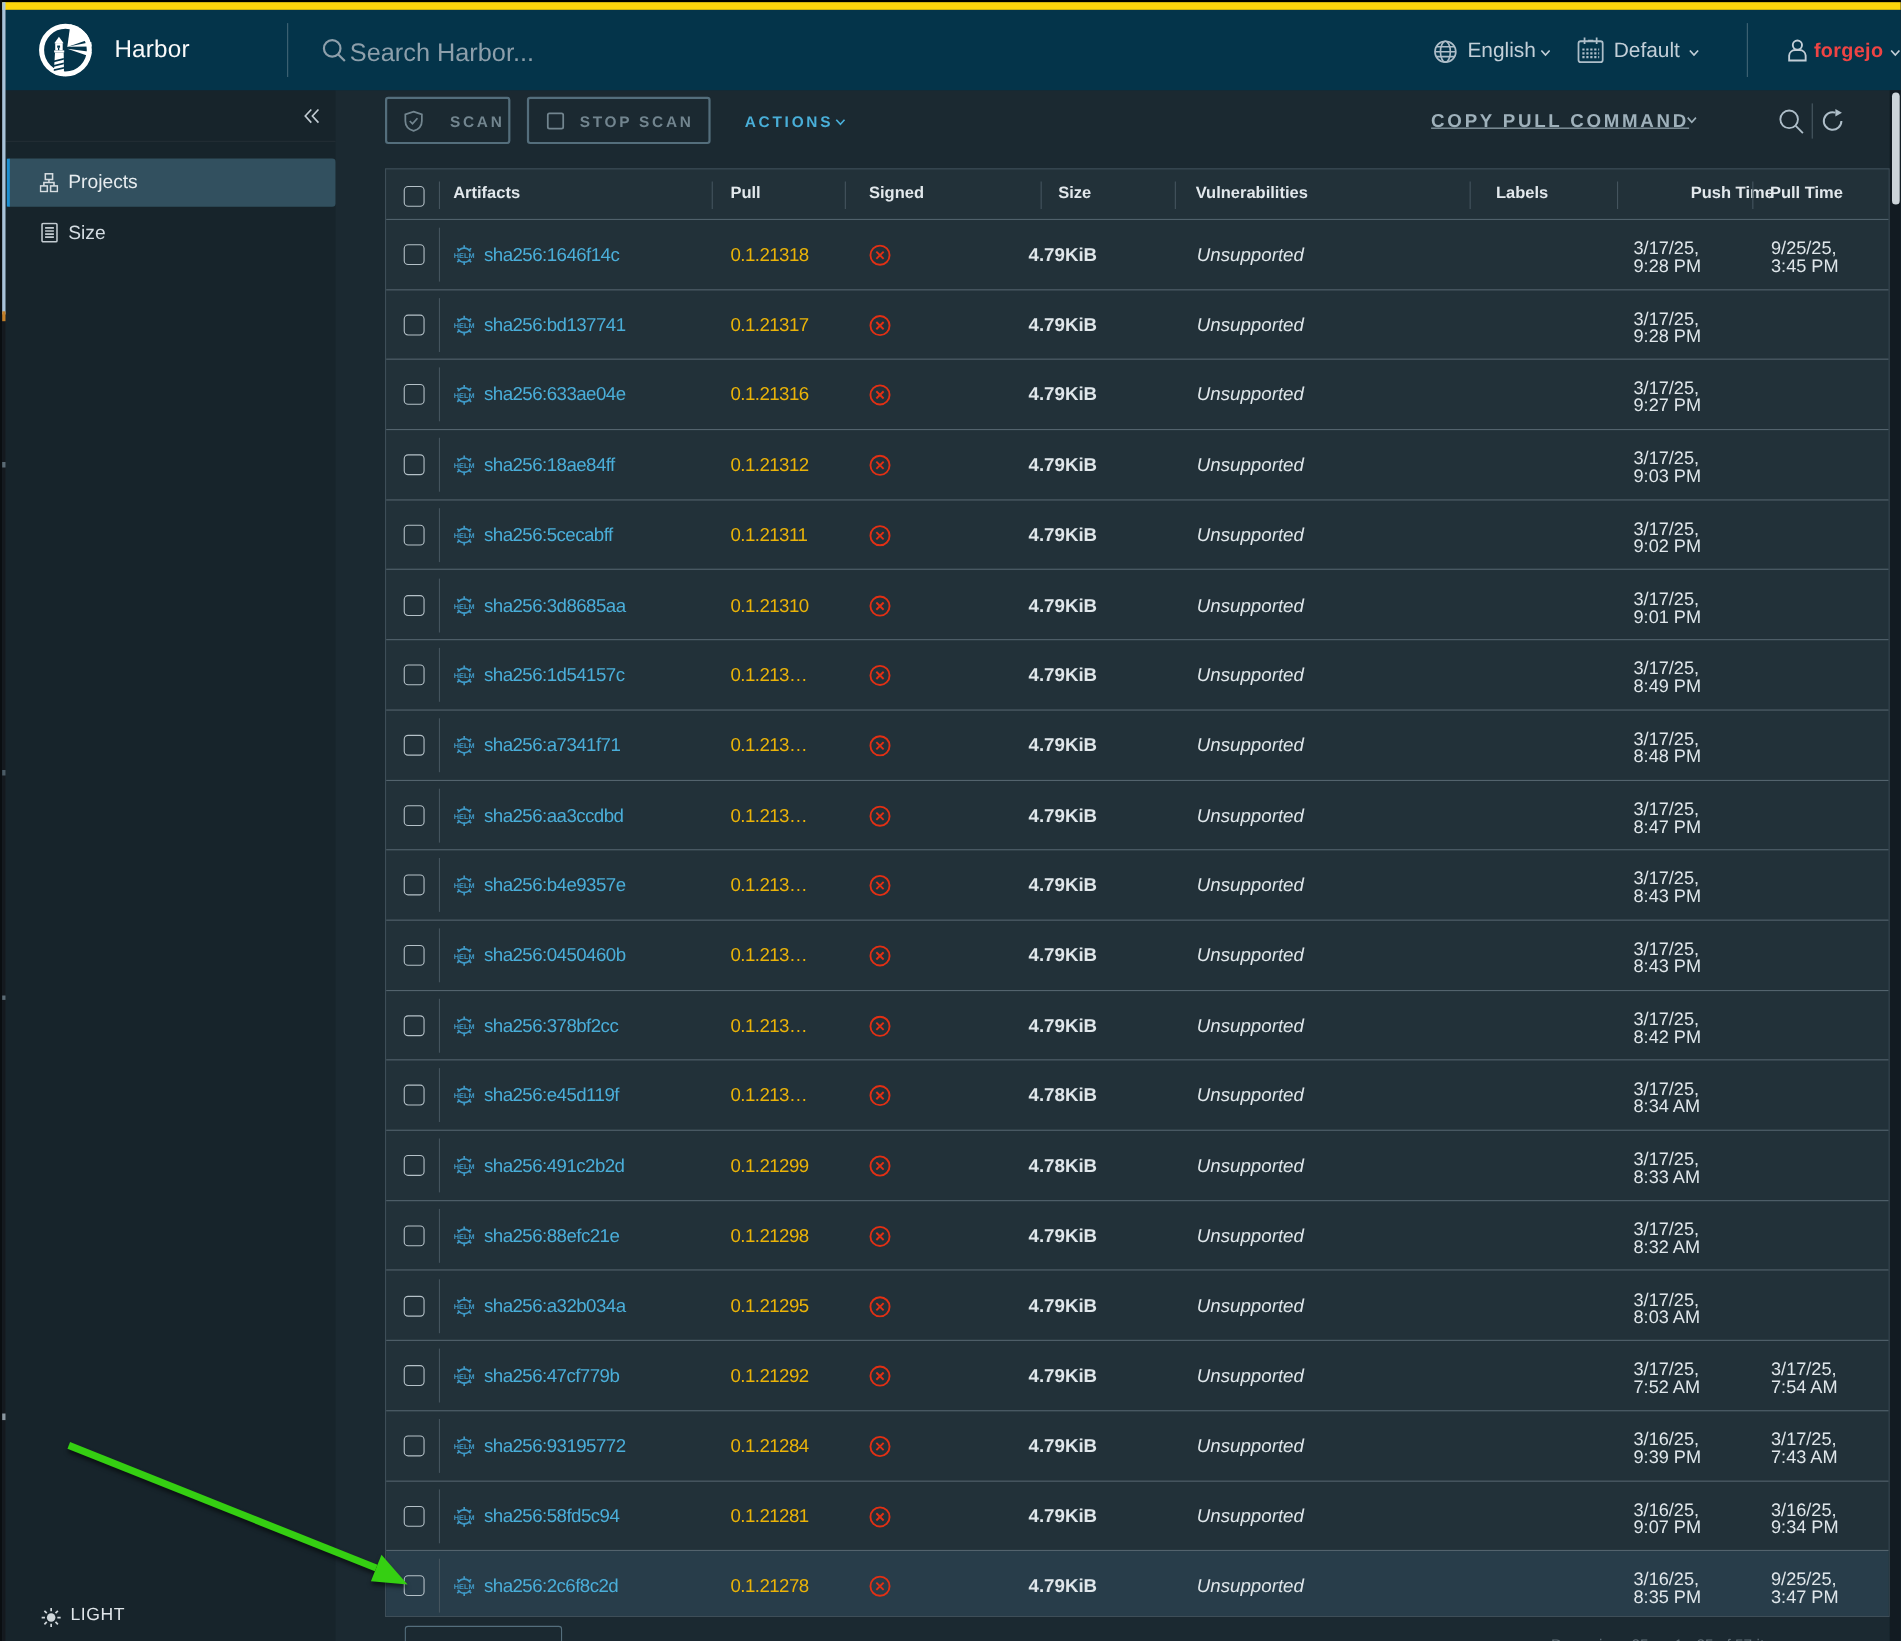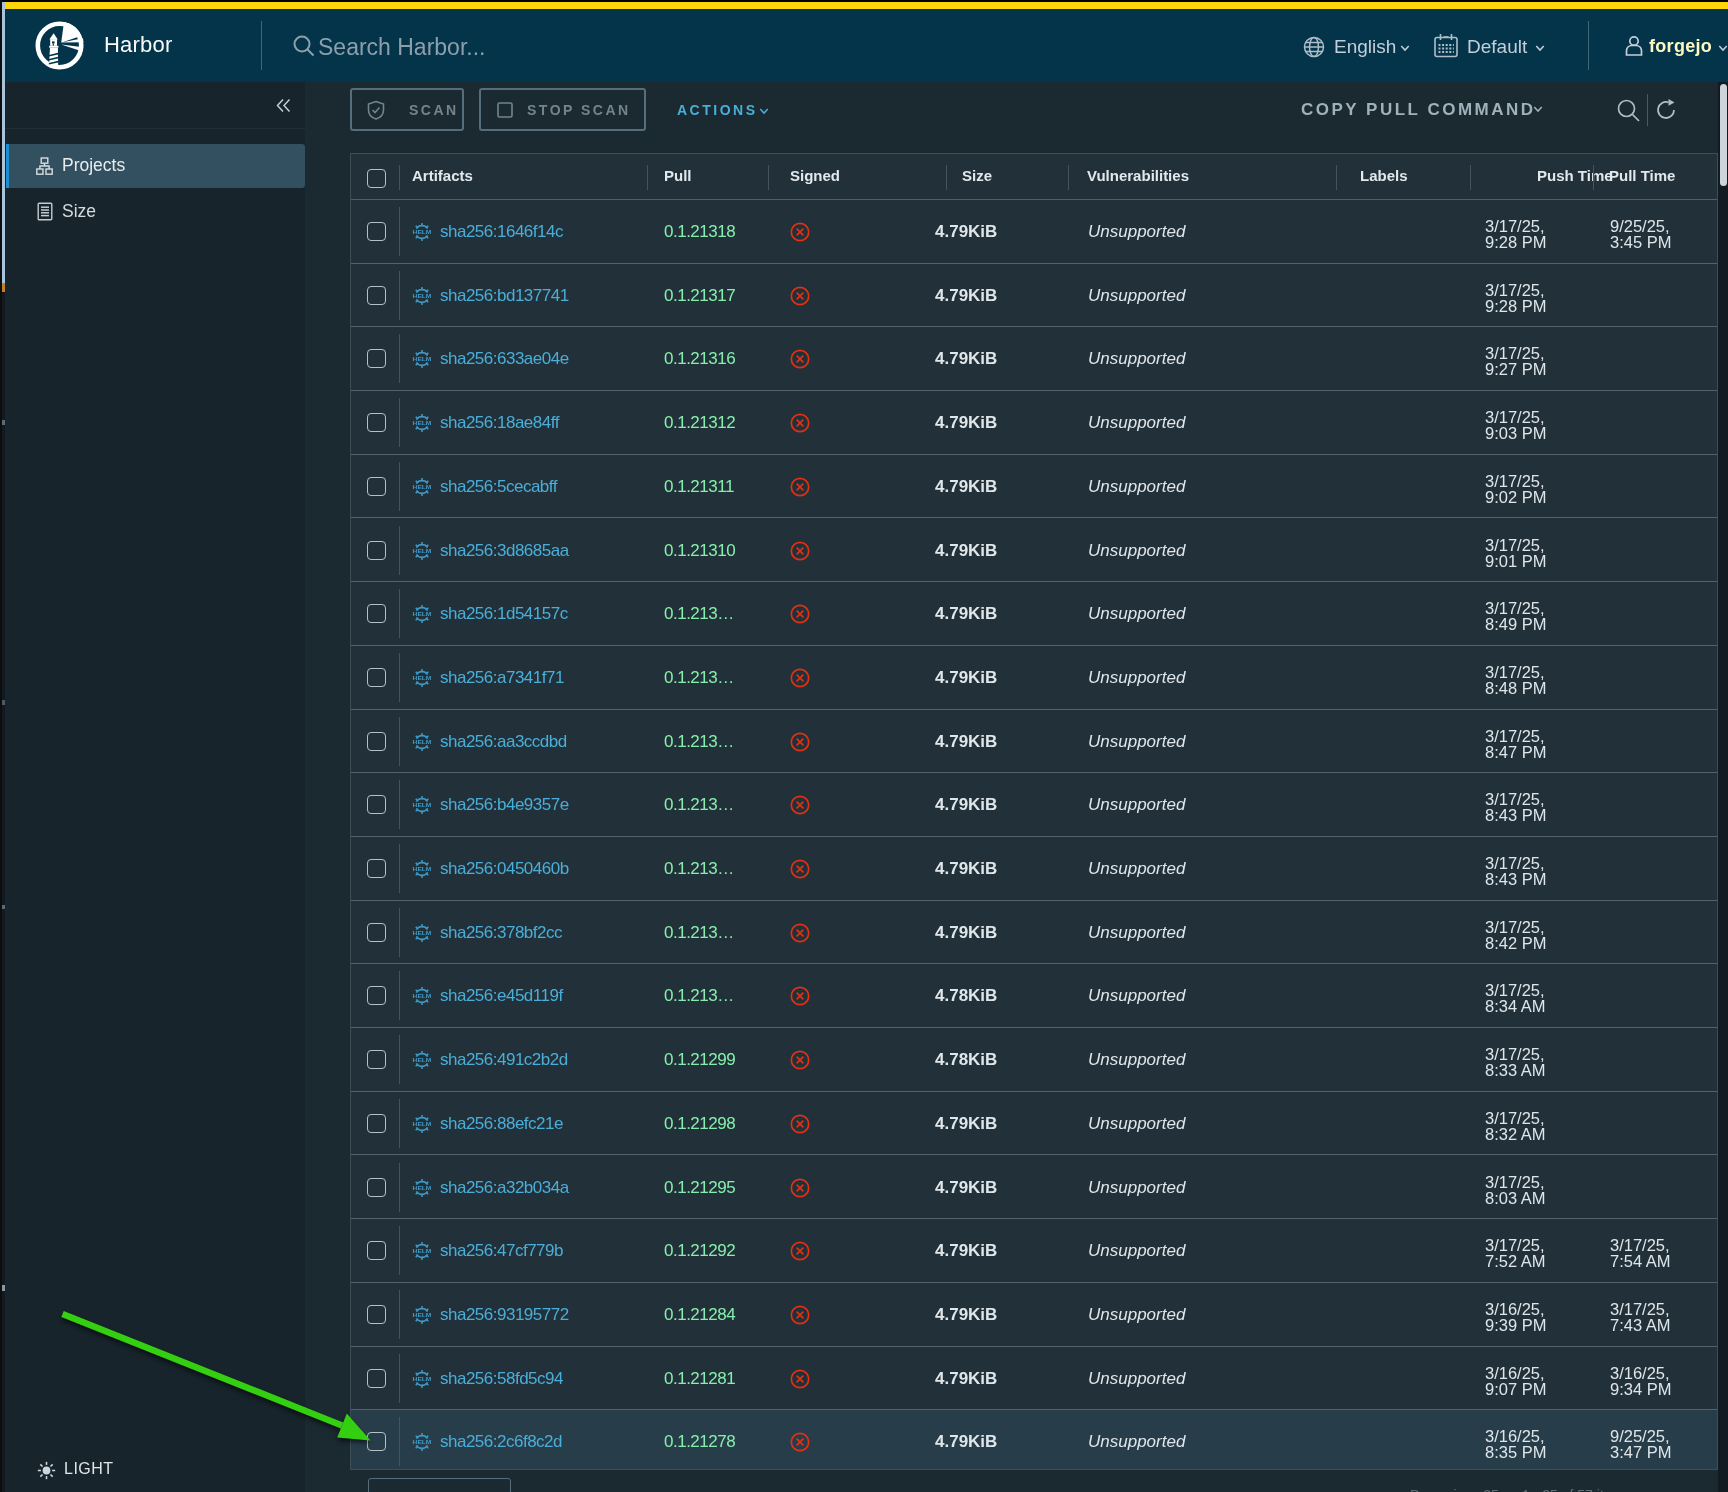--- a/index.html
+++ b/index.html
@@ -18,57 +18,57 @@
 
 
 #logo { left:35px; top:21px; }
 #brand { left:104px; top:32px; font-size:22px; color:#fafafa; letter-spacing:0.2px; }
 #hdiv { left:261px; top:21px; width:1px; height:49px; background:rgba(250,250,250,0.25); }
 #searchicon { left:292px; top:34px; }
 #searchtxt { left:318px; top:34px; font-size:23px; color:#8d9fab; }
 .htxt { font-size:19px; color:#c3cfd8; }
 #english { left:1334px; top:36px; }
 #default { left:1467px; top:36px; }
-#forgejo { left:1649px; top:36px; color:#fef9c3; font-weight:bold; font-size:18px; letter-spacing:0.3px; }
+#forgejo { left:1649px; top:36px; color:#ef4444; font-weight:bold; font-size:18px; letter-spacing:0.3px; }
 #hdiv2 { left:1588px; top:21px; width:1px; height:49px; background:rgba(250,250,250,0.25); }
 .hicon { position:absolute; }
 .chev { position:absolute; width:10px; height:10px; }
 
 
 #sidebar { left:5px; top:82px; width:300px; height:1410px; background:#17242b; }
 #projItem { left:6px; top:144px; width:299px; height:44px; background:#32505f; border-left:3px solid #1c8fd1; border-radius:0 3px 3px 0; }
 .navicon { position:absolute; }
 #projTxt { left:62px; top:155px; font-size:17.5px; color:#e7ecef; }
 #logsTxt { left:62px; top:201px; font-size:17.5px; color:#d3dbe1; }
 #lightRow { left:33px; top:1458px; color:#dfe5e9; font-size:16px; letter-spacing:0.5px; }
 
 
 #content { left:305px; top:82px; width:1413px; height:1410px; background:#1b2931; }
 
 
 .btn { position:absolute; top:88px; height:43px; border:2px solid #546e7c; border-radius:3px; color:#72858f; font-size:14px; font-weight:bold; letter-spacing:2.5px; display:flex; align-items:center; }
 #btnScan { left:350px; width:114px; }
 #btnStop { left:479px; width:167px; }
 #actions { left:677px; top:102px; color:#49afd9; font-size:14px; font-weight:bold; letter-spacing:2.5px; }
-#copypull { left:1301px; top:100px; color:#9fb1bb; font-size:17px; font-weight:bold; letter-spacing:2.5px; }
+#copypull { left:1301px; top:100px; color:#9fb1bb; font-size:17px; font-weight:bold; letter-spacing:2.5px;text-decoration:underline; }
 #tooldiv { left:1647px; top:94px; width:1px; height:32px; background:#4a5a64; }
 
 
 #table { left:350px; top:153px; width:1368px; height:1317px; background:#223139; border:1px solid #3e4e58; overflow:hidden; }
 #thead { position:absolute; left:0; top:0; width:100%; height:46px; border-bottom:1px solid #50616b; }
 .th { position:absolute; top:13px; font-size:15px; font-weight:bold; color:#e2e8ec; }
 .hdiv { position:absolute; top:11px; height:25px; width:1px; background:#44545e; }
 .row { position:absolute; left:0; width:1366px; height:63.7px; border-bottom:1px solid #53636d; }
 .row.hl { background:#283d4a; }
 .cb { position:absolute; left:16px; top:22px; width:19px; height:19px; border:1.5px solid #b5c1c8; border-radius:4px; }
 .coldiv { position:absolute; left:48px; top:7px; height:49px; width:1px; background:#44545e; }
 .helm { position:absolute; left:61px; top:22px; }
 .link { position:absolute; left:89px; top:22px; font-size:17px; color:#4aaed9; letter-spacing:-0.5px; }
 .t { position:absolute; color:#dfe6ea; font-size:17px; }
-.tag { left:313px; top:22px; color:#86efac; letter-spacing:-0.5px; }
+.tag { left:313px; top:22px; color:#eab308; letter-spacing:-0.5px; }
 .signed { position:absolute; left:439px; top:22px; }
 .size { left:584px; top:22px;font-weight:bold; }
 .vuln { left:737px; top:22px;font-style:italic; }
 .push { left:1134px; top:18px; line-height:16px; font-size:16.5px; }
 .pull { left:1259px; top:18px; line-height:16px; font-size:16.5px; }
 
 
 #managecol { left:368px; top:1478px; width:143px; height:34px; border:1px solid #546e7c; border-radius:3px; color:#4096c0; font-size:13px; font-weight:bold; letter-spacing:1px; padding-top:11px; text-align:center; overflow:hidden; }
 #pager { left:1410px; top:1487px; color:#5f6d76; font-size:14px; }
 

